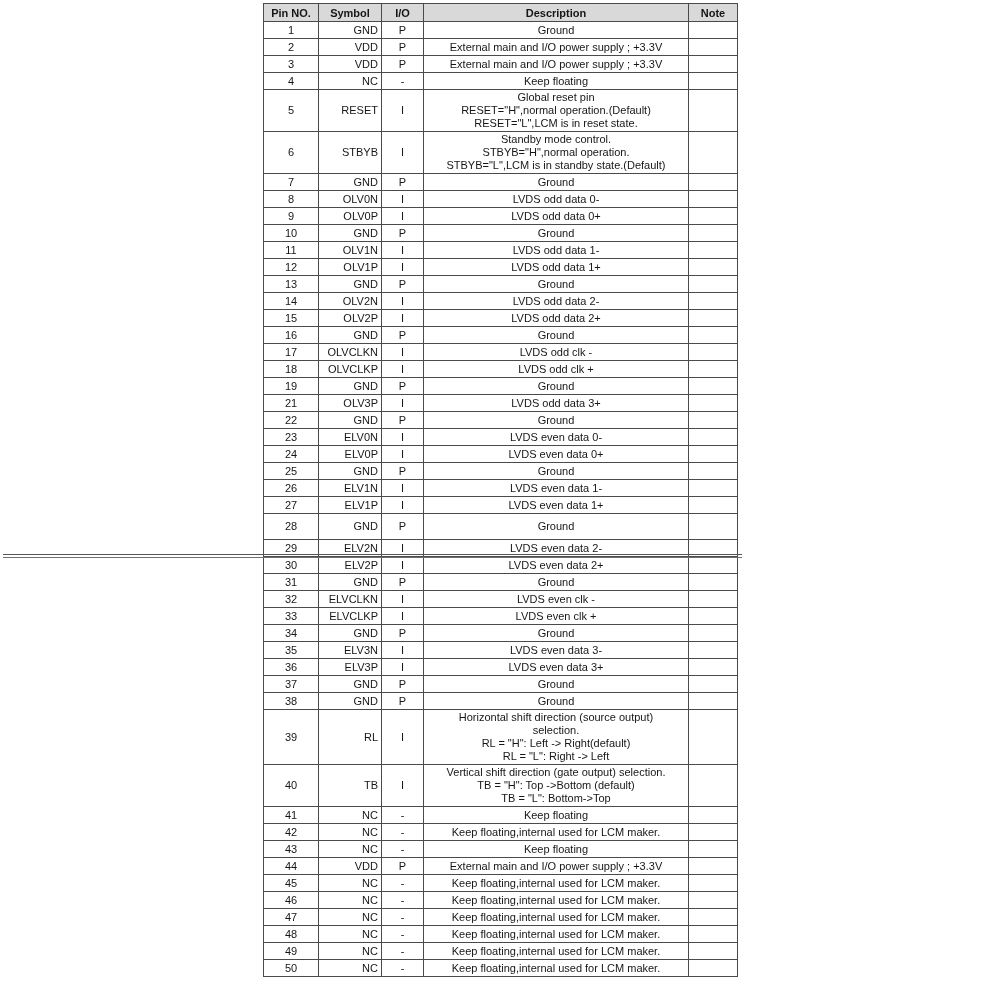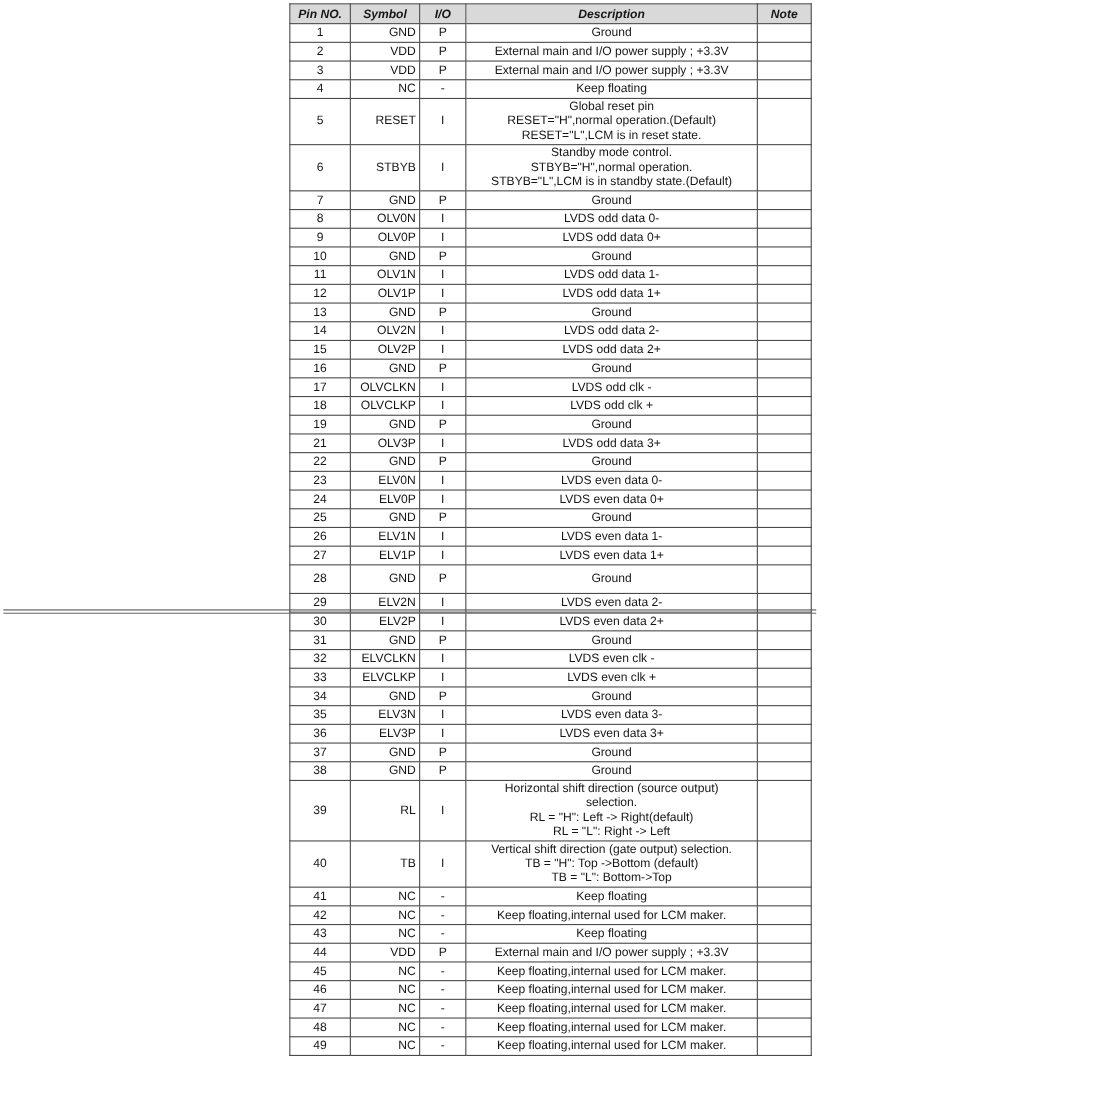--- a/index.html
+++ b/index.html
@@ -30,21 +30,20 @@
     font-size: 11px;
     padding: 1px 3px;
     overflow: hidden;
     vertical-align: middle;
   }
   th {
     background: #d9d9d9;
     font-weight: bold;
     height: 15px;
     text-align: center;
-    font-style: italic;
   }
   td {
     height: 14px;
     line-height: 13px;
     background: #ffffff;
   }
   tr.tall td { height: 23px; }
   .c-pin { text-align: center; }
   .c-io  { text-align: center; }
   .c-sym { text-align: right; }
@@ -473,17 +472,24 @@
   </tr>
 
   <tr>
     <td class="c-pin">49</td>
     <td class="c-sym">NC</td>
     <td class="c-io">-</td>
     <td class="c-desc">Keep floating,internal used for LCM maker.</td>
     <td class="c-note"></td>
   </tr>
 
+  <tr>
+    <td class="c-pin">50</td>
+    <td class="c-sym">NC</td>
+    <td class="c-io">-</td>
+    <td class="c-desc">Keep floating,internal used for LCM maker.</td>
+    <td class="c-note"></td>
+  </tr>
 </tbody>
   </table>
 </div>
 
 <div class="page-break-rule"></div>
 
 </body></html>

